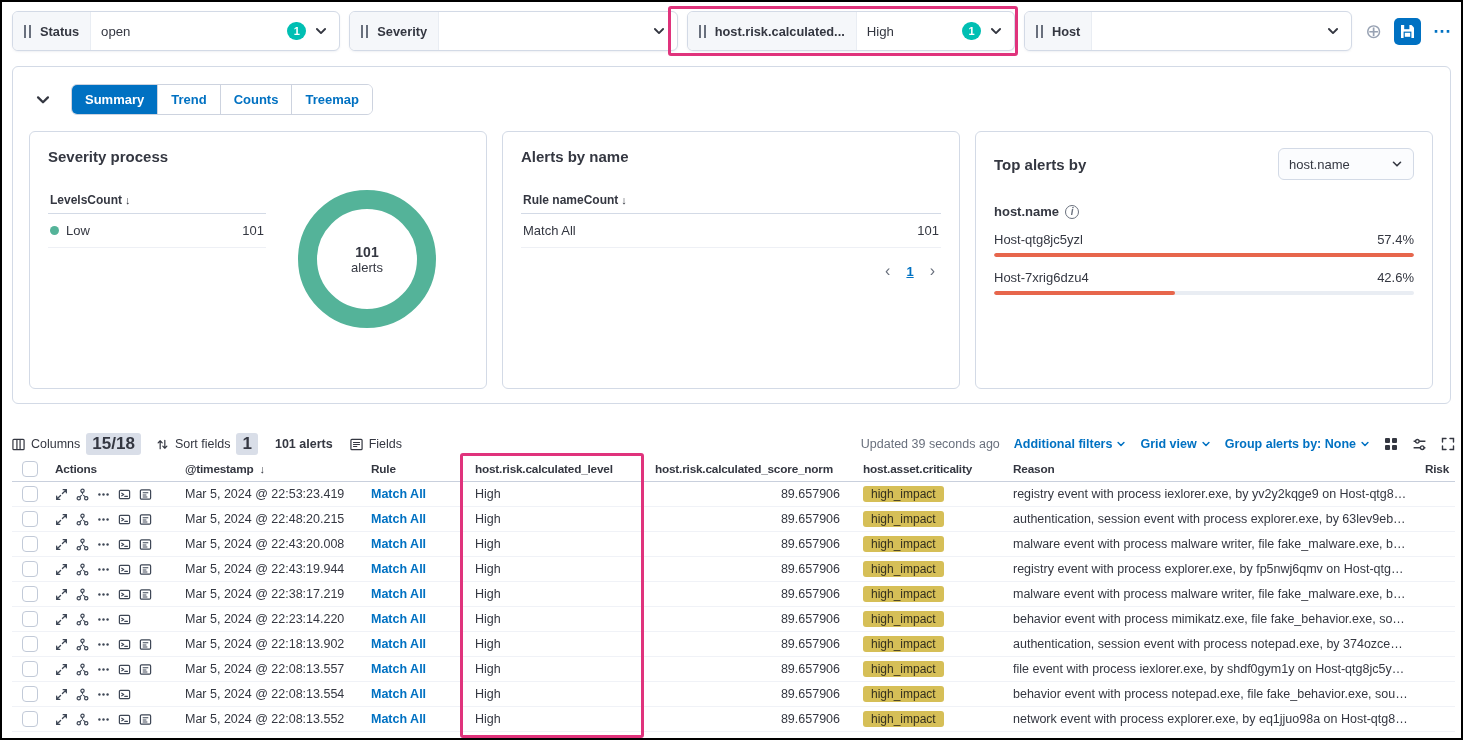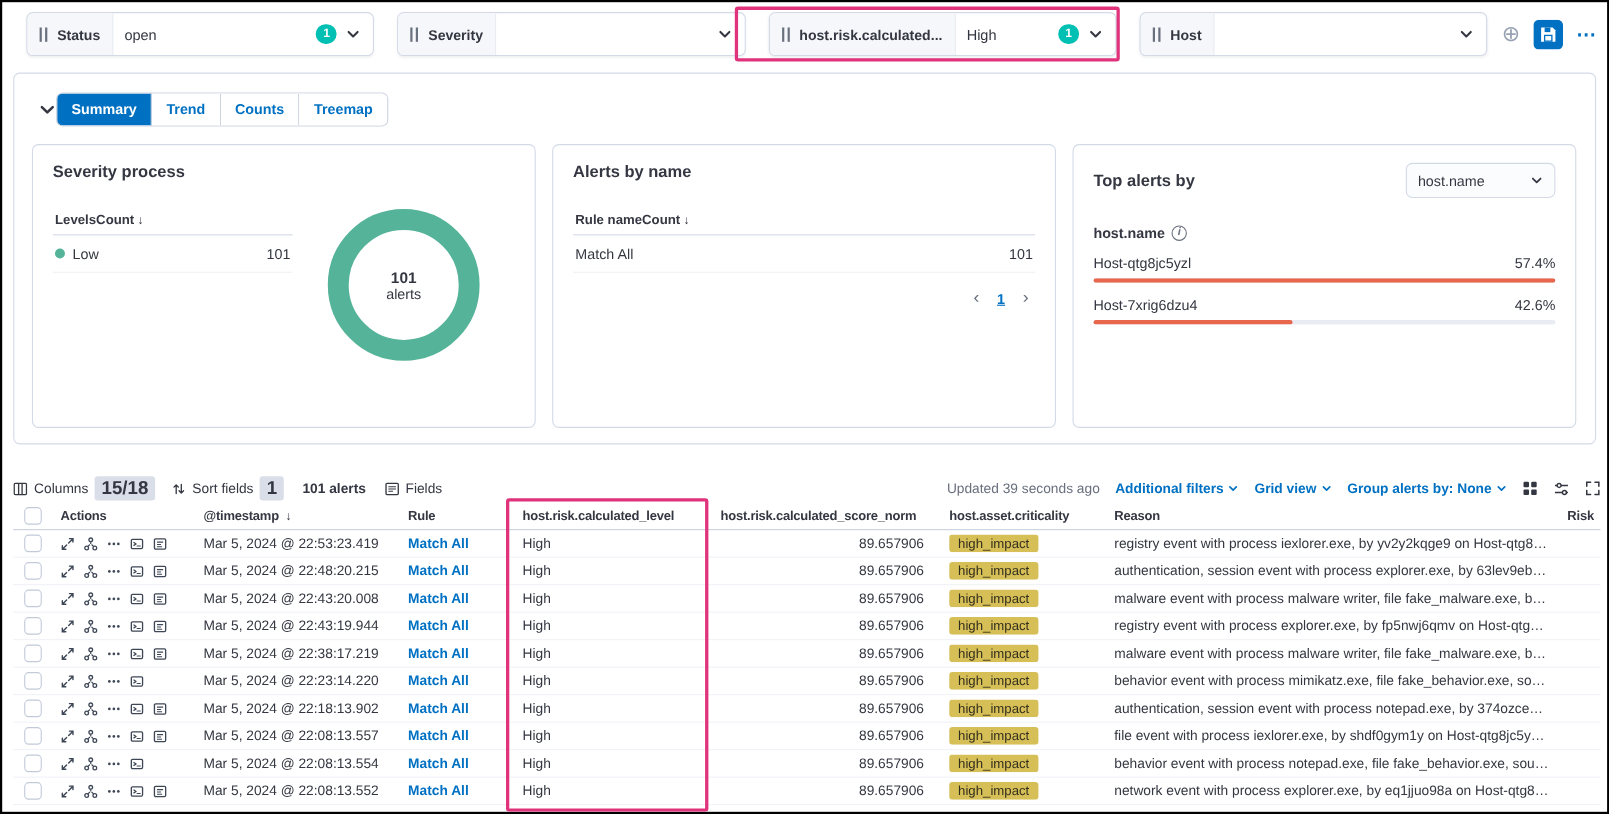--- a/index.html
+++ b/index.html
@@ -5,38 +5,38 @@
   * { margin:0; padding:0; box-sizing:border-box; }
   body { background:#e8e8e8; font-family:"Liberation Sans", sans-serif; }
   .screen {
     position:relative; width:1463px; height:740px; background:#fff;
     border:2px solid #000; overflow:hidden; color:#343741;
     font-family:"Liberation Sans", sans-serif;
   }
   
   .filter-bar { position:absolute; left:10px; top:7px; right:10px; height:44px; display:flex; align-items:center; gap:9px; }
   .filter-pill { flex:1 1 0; max-width:330px; height:40px; border:1px solid #d3dae6; border-radius:6px; background:#fff;
-    display:flex; align-items:center; overflow:hidden; box-shadow:0 1px 2px rgba(152,162,179,.15); cursor:pointer;margin-left:12px; }
+    display:flex; align-items:center; overflow:hidden; box-shadow:0 1px 2px rgba(152,162,179,.15); cursor:pointer; }
   .pill-left { display:flex; align-items:center; gap:9px; background:#f5f7fa; height:100%; padding:0 11px; border-right:1px solid #e9edf3; }
   .grip { width:7px; height:13px; border-left:2px solid #69707d; border-right:2px solid #69707d; }
   .pill-label { font-size:12.8px; font-weight:700; white-space:nowrap; }
   .pill-value { font-size:13.2px; padding:0 10px; flex:1; white-space:nowrap; }
   .pill-badge { background:var(--c-badge-teal,#00bfb3); color:#fff; font-size:11px; font-weight:700;
     border-radius:9px; min-width:19px; height:18px; line-height:18px; text-align:center; padding:0 5px; }
   .pill-chevron { margin:0 11px 0 8px; color:#343741; display:flex; }
   .filter-actions { margin-left:auto; display:flex; align-items:center; gap:12px; padding-left:4px; }
   .add-filter { font-size:20px; color:#98a2b3; line-height:1; cursor:pointer; }
   .more-dots { font-size:18px; font-weight:700; color:var(--c-primary,#0071c2); cursor:pointer; line-height:1; }
   
   .annotation { position:absolute; border:3px solid var(--c-annotation-pink,#e0337c); border-radius:3px; pointer-events:none; z-index:60; }
   .anno-filter { left:666px; top:4px; width:350px; height:50px; }
   .anno-column { left:458px; top:451px; width:184px; height:285px; }
   
   .charts-panel { position:absolute; left:10px; top:64px; width:1439px; height:338px; border:1px solid #d3dae6; border-radius:6px; background:#fff; }
-  .charts-header { position:absolute; left:22px; top:17px; display:flex; align-items:center; }
+  .charts-header { position:absolute; left:22px; top:17px; display:flex; align-items:center; gap:20px; }
   .collapse-chevron { color:#343741; cursor:pointer; display:flex; }
   .tab-group { display:flex; border:1px solid #cdd3df; border-radius:6px; overflow:hidden; height:31px; background:#fff; }
   .tab { padding:0 13px; line-height:29px; font-size:13px; font-weight:700; color:var(--c-primary,#0071c2);
     background:#fff; border-right:1px solid #cdd3df; cursor:pointer; white-space:nowrap; }
   .tab:last-child { border-right:none; }
   .tab.active { background:var(--c-primary,#0071c2); color:#fff; }
   .cards { position:absolute; left:16px; top:64px; display:flex; gap:15px; }
   .card { width:458px; height:258px; border:1px solid #d3dae6; border-radius:6px; background:#fff; position:relative; padding:16px 18px; }
   .card-title { font-size:15px; font-weight:700; }
   .mini-table { margin-top:22px; }

